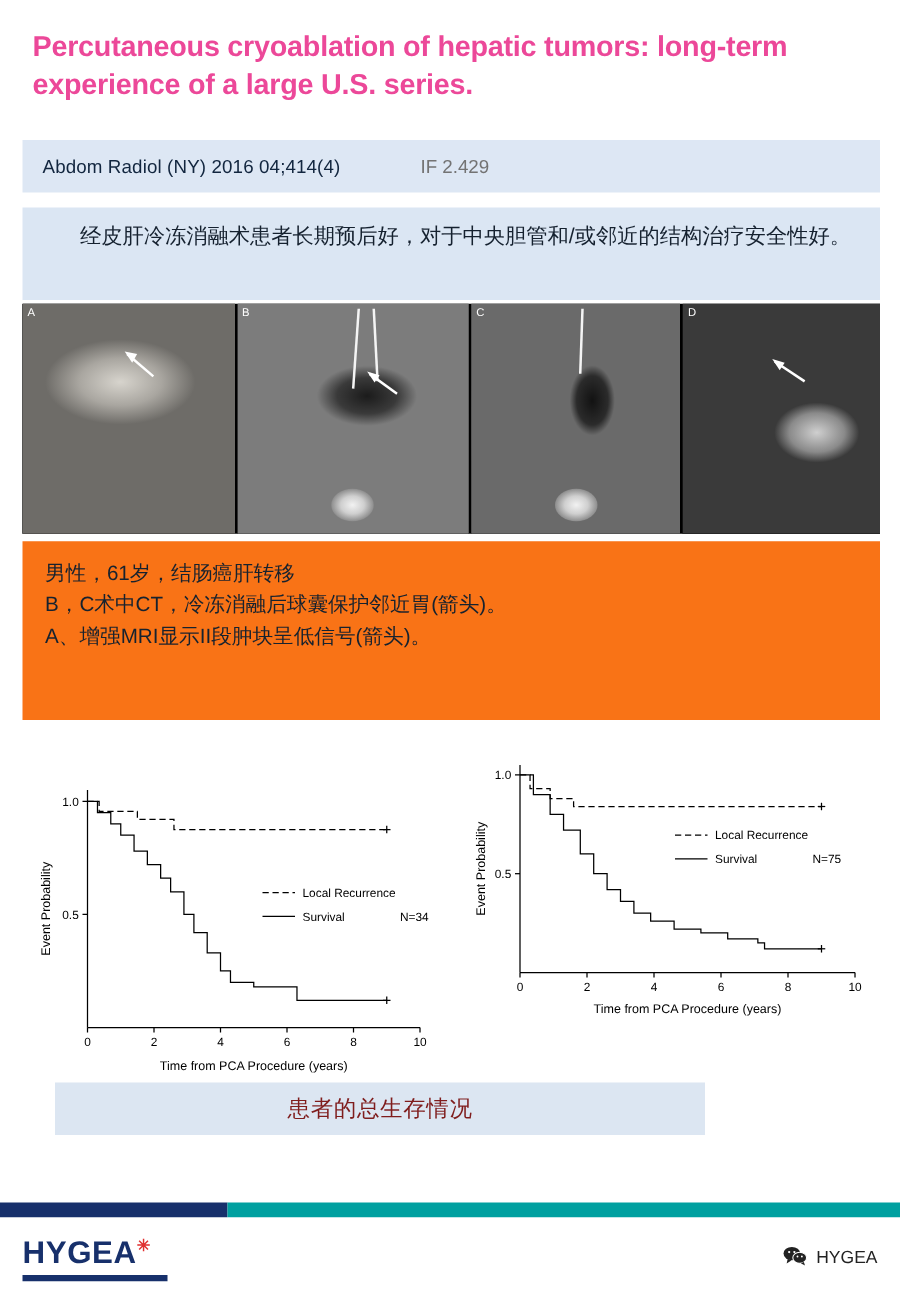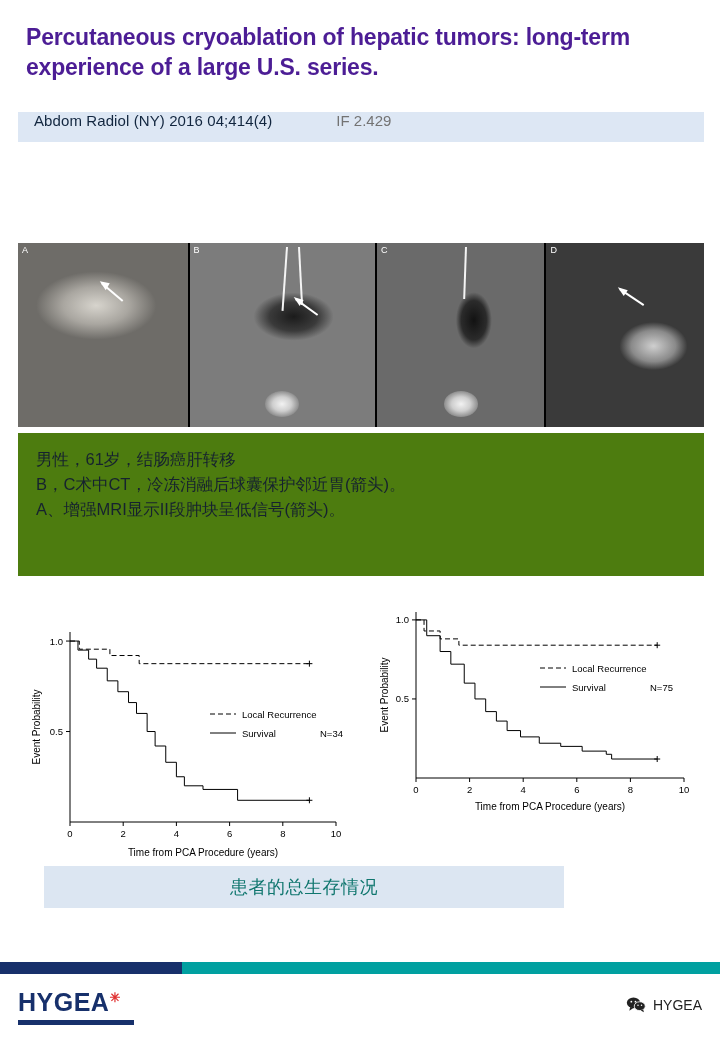--- a/index.html
+++ b/index.html
@@ -16,31 +16,31 @@
   .slide { position: relative; width: 720px; height: 1040px; }
 
   
   .title {
     position: absolute;
     left: 26px; top: 22px; width: 676px;
     font-size: 23px;
     font-weight: bold;
     line-height: 1.32;
     letter-spacing: -0.2px;
-    color: #4c1d95;
+    color: #ec4899;
   }
 
   
   .citation-bar {
     position: absolute;
     left: 18px; top: 112px;
-    width: 686px; height: 30px;
+    width: 686px; height: 42px;
     background: #dde7f4;
     display: flex;
-    align-items: flex-start;
+    align-items: center;
   }
   .citation-text {
     font-size: 15px;
     color: #12263f;
     margin-left: 16px;
     letter-spacing: 0.1px;
   }
   .citation-if {
     font-size: 15px;
     color: #737373;
@@ -137,21 +137,21 @@
     background: #f4f4f4;
     transform-origin: top center;
   }
   .arrow-svg { position: absolute; left: 0; top: 0; width: 100%; height: 100%; }
 
   
   .findings-box {
     position: absolute;
     left: 18px; top: 433px;
     width: 686px; height: 143px;
-    background: #4d7c0f;
+    background: #f97316;
     padding: 14px 18px 0 18px;
   }
   .findings-line {
     font-size: 16.5px;
     line-height: 1.52;
     color: #16222f;
   }
 
   
   .charts { position: absolute; left: 0; top: 596px; width: 720px; height: 272px; }
@@ -163,21 +163,21 @@
   
   .caption-box {
     position: absolute;
     left: 44px; top: 866px;
     width: 520px; height: 42px;
     background: #dce6f2;
     display: flex;
     align-items: center;
     justify-content: center;
   }
-  .caption-text { font-size: 18px; color: #0f766e; letter-spacing: 0.5px; }
+  .caption-text { font-size: 18px; color: #7f1d1d; letter-spacing: 0.5px; }
 
   
   .footer-rule { position: absolute; left: 0; top: 962px; width: 720px; height: 12px; display: flex; }
   .rule-navy { width: 182px; height: 12px; background: #17306b; }
   .rule-teal { flex: 1; height: 12px; background: #00a0a0; }
 
   .footer { position: absolute; left: 0; top: 974px; width: 720px; height: 66px; background: #ffffff; }
   .logo {
     position: absolute; left: 18px; top: 14px;
     font-size: 25px; font-weight: bold; color: #17306b;
@@ -195,20 +195,23 @@
 
 <div class="slide">
 
   <div class="title">Percutaneous cryoablation of hepatic tumors: long-term experience of a large U.S. series.</div>
 
   <div class="citation-bar">
     <span class="citation-text">Abdom Radiol (NY) 2016 04;414(4)</span>
     <span class="citation-if">IF 2.429</span>
   </div>
 
+  <div class="conclusion-box">
+    <div class="conclusion-text">经皮肝冷冻消融术患者长期预后好，对于中央胆管和/或邻近的结构治疗安全性好。</div>
+  </div>
 
   <div class="image-strip">
 
     <div class="panel p1">
       <div class="mri-a"></div>
       <span class="panel-label">A</span>
       <svg class="arrow-svg" viewBox="0 0 170 184">
         <line x1="105" y1="58" x2="84" y2="40" stroke="#ffffff" stroke-width="2"></line>
         <polygon points="82,38 92,40 88,47" fill="#ffffff"></polygon>
       </svg>

